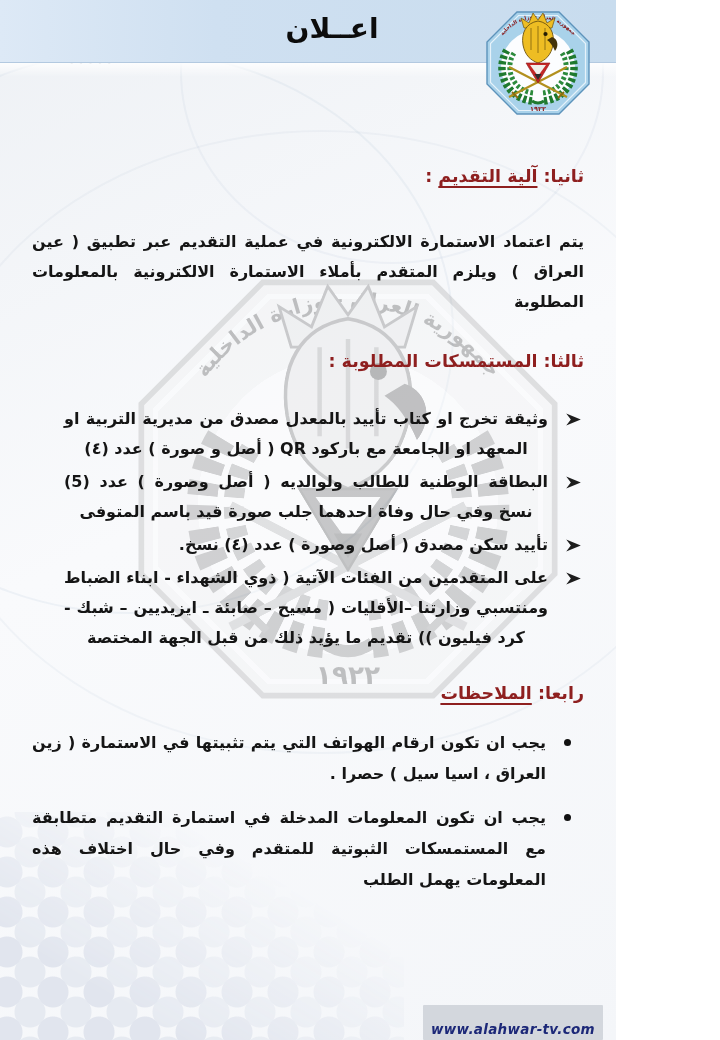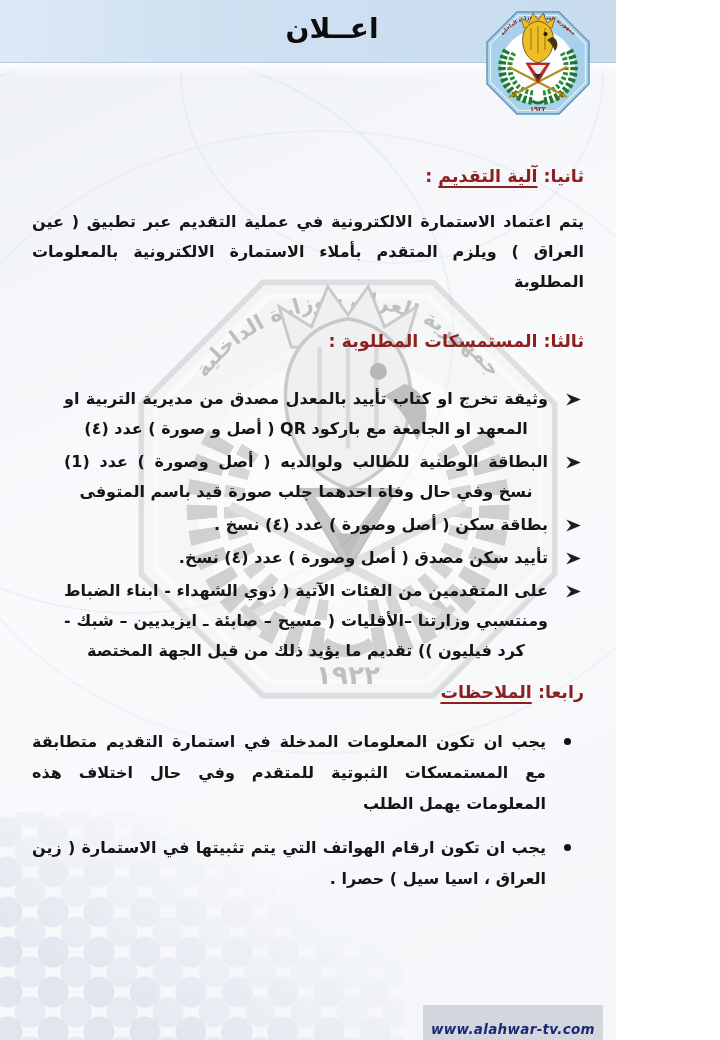--- a/index.html
+++ b/index.html
@@ -55,25 +55,25 @@
   }
 
   
   .content {
     position:absolute; top:62px; left:0; right:0; bottom:0; z-index:2;
     padding:0 32px; direction:rtl;
   }
   .sec-heading { color:#8e1f1f; font-size:17.5px; }
   .h2 { margin-top:104px; }
   .h3 { margin-top:34px;text-align:right; }
-  .h4 { margin-top:16px; }
+  .h4 { margin-top:30px; }
   .u { text-decoration:underline; text-underline-offset:4px; text-decoration-thickness:1.5px; }
 
   .para {
-    margin-top:21px; font-size:16px; line-height:30px;
+    margin-top:41px; font-size:16px; line-height:30px;
     text-align:justify; text-align-last:right;
   }
 
   ul { list-style:none; margin:0; padding:0; }
   .doc-list { margin-top:33px;margin-left:32px; }
   .doc-list li { position:relative; padding-right:36px; font-size:16px; line-height:30px; margin-bottom:3px; }
   .marker { position:absolute; right:2px; top:7.5px; width:17px; height:15px; }
   .marker svg { display:block; width:17px; height:15px; }
   .multi .txt { display:block; text-align:justify; text-align-last:center; }
   .single .txt { display:block; text-align:right; }
@@ -161,29 +161,21 @@
             </svg>
           </span>
         <span class="txt">وثيقة تخرج او كتاب تأييد بالمعدل مصدق من مديرية التربية او المعهد او الجامعة مع باركود QR  ( أصل و صورة ) عدد (٤)</span>
       </li>
       <li class="multi">
         <span class="marker">
             <svg viewBox="0 0 14 12">
               <path d="M1 1 L13 6 L1 11 L4.8 6 Z" fill="#1d1d1d"></path>
             </svg>
           </span>
-        <span class="txt">البطاقة الوطنية للطالب ولوالديه ( أصل وصورة ) عدد (1) نسخ  وفي حال وفاة احدهما جلب صورة قيد باسم المتوفى</span>
-      </li>
-      <li class="single">
-        <span class="marker">
-            <svg viewBox="0 0 14 12">
-              <path d="M1 1 L13 6 L1 11 L4.8 6 Z" fill="#1d1d1d"></path>
-            </svg>
-          </span>
-        <span class="txt">بطاقة سكن ( أصل وصورة ) عدد (٤) نسخ .</span>
+        <span class="txt">البطاقة الوطنية للطالب ولوالديه ( أصل وصورة ) عدد (5) نسخ  وفي حال وفاة احدهما جلب صورة قيد باسم المتوفى</span>
       </li>
       <li class="single">
         <span class="marker">
             <svg viewBox="0 0 14 12">
               <path d="M1 1 L13 6 L1 11 L4.8 6 Z" fill="#1d1d1d"></path>
             </svg>
           </span>
         <span class="txt">تأييد سكن مصدق ( أصل وصورة ) عدد (٤) نسخ.</span>
       </li>
       <li class="multi">
@@ -194,25 +186,25 @@
           </span>
         <span class="txt">على المتقدمين من الفئات الآتية ( ذوي الشهداء - ابناء الضباط ومنتسبي وزارتنا –الأقليات ( مسيح – صابئة ـ ايزيديين – شبك - كرد فيليون )) تقديم ما يؤيد ذلك من قبل الجهة المختصة</span>
       </li>
     </ul>
 
     <div class="sec-heading h4"><span>رابعا: </span><span class="u">الملاحظات</span></div>
 
     <ul class="notes-list">
       <li>
         <span class="dot"></span>
-        <span>يجب ان تكون المعلومات المدخلة في استمارة التقديم متطابقة مع المستمسكات الثبوتية للمتقدم وفي حال اختلاف هذه المعلومات يهمل الطلب</span>
+        <span>يجب ان تكون ارقام الهواتف التي يتم تثبيتها في الاستمارة ( زين العراق ، اسيا سيل ) حصرا  .</span>
       </li>
       <li>
         <span class="dot"></span>
-        <span>يجب ان تكون ارقام الهواتف التي يتم تثبيتها في الاستمارة ( زين العراق ، اسيا سيل ) حصرا  .</span>
+        <span>يجب ان تكون المعلومات المدخلة في استمارة التقديم متطابقة مع المستمسكات الثبوتية للمتقدم وفي حال اختلاف هذه المعلومات يهمل الطلب</span>
       </li>
     </ul>
 
   </div>
 
   <div class="footer-pill">www.alahwar-tv.com</div>
 
 </div>
 
 </body></html>

